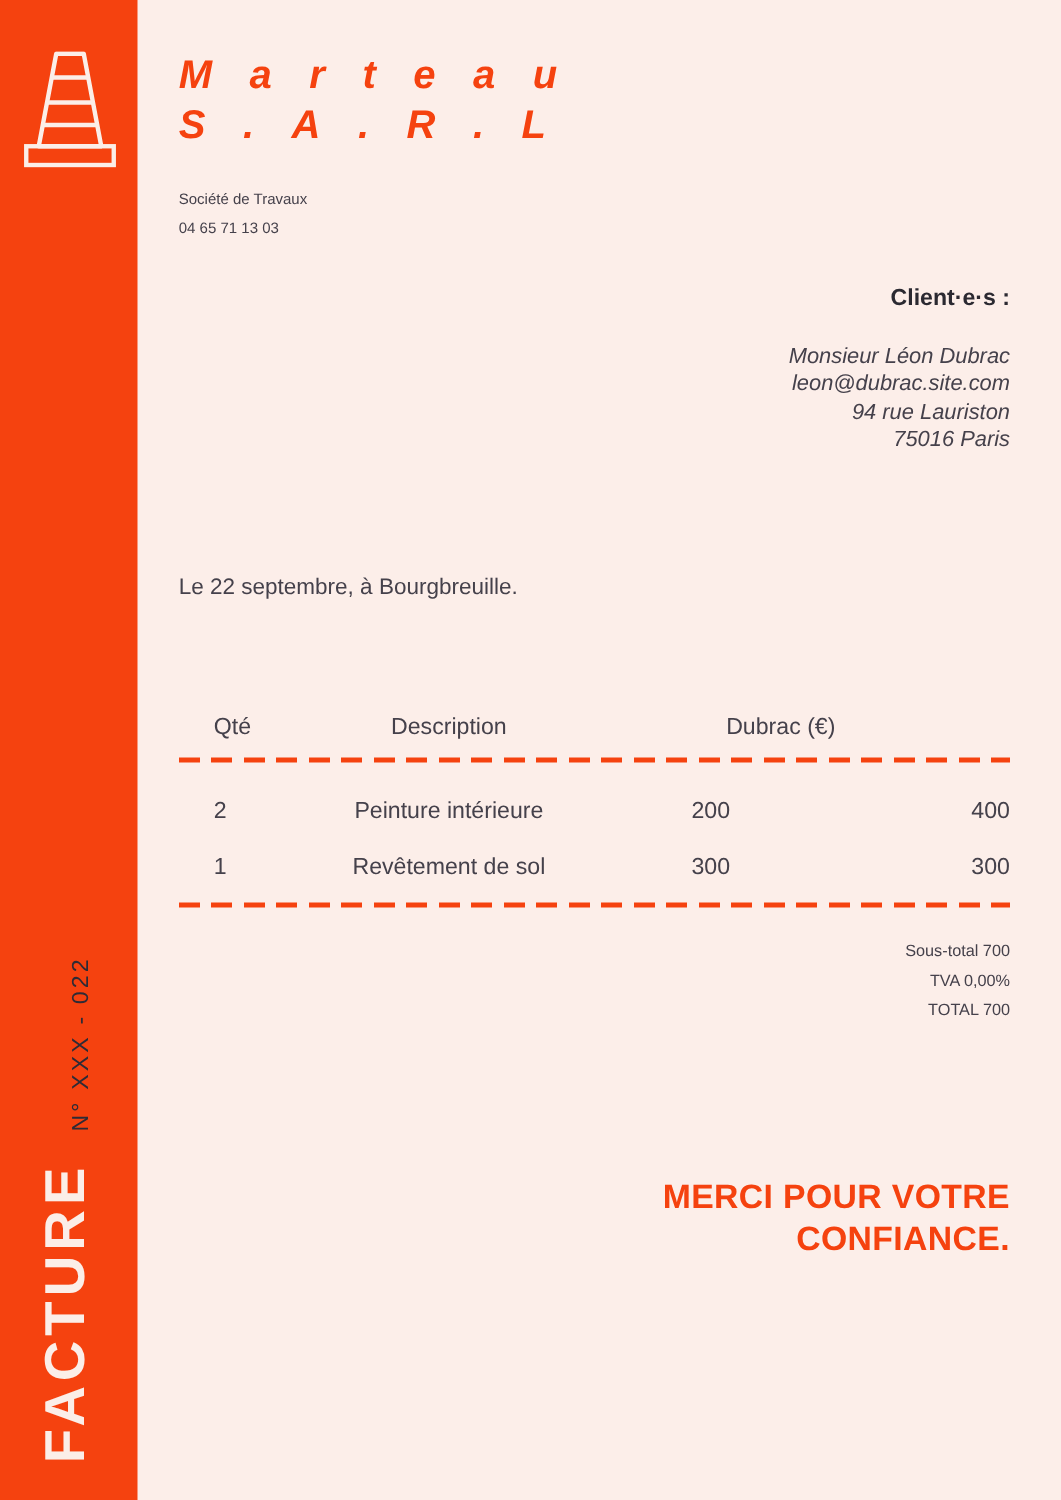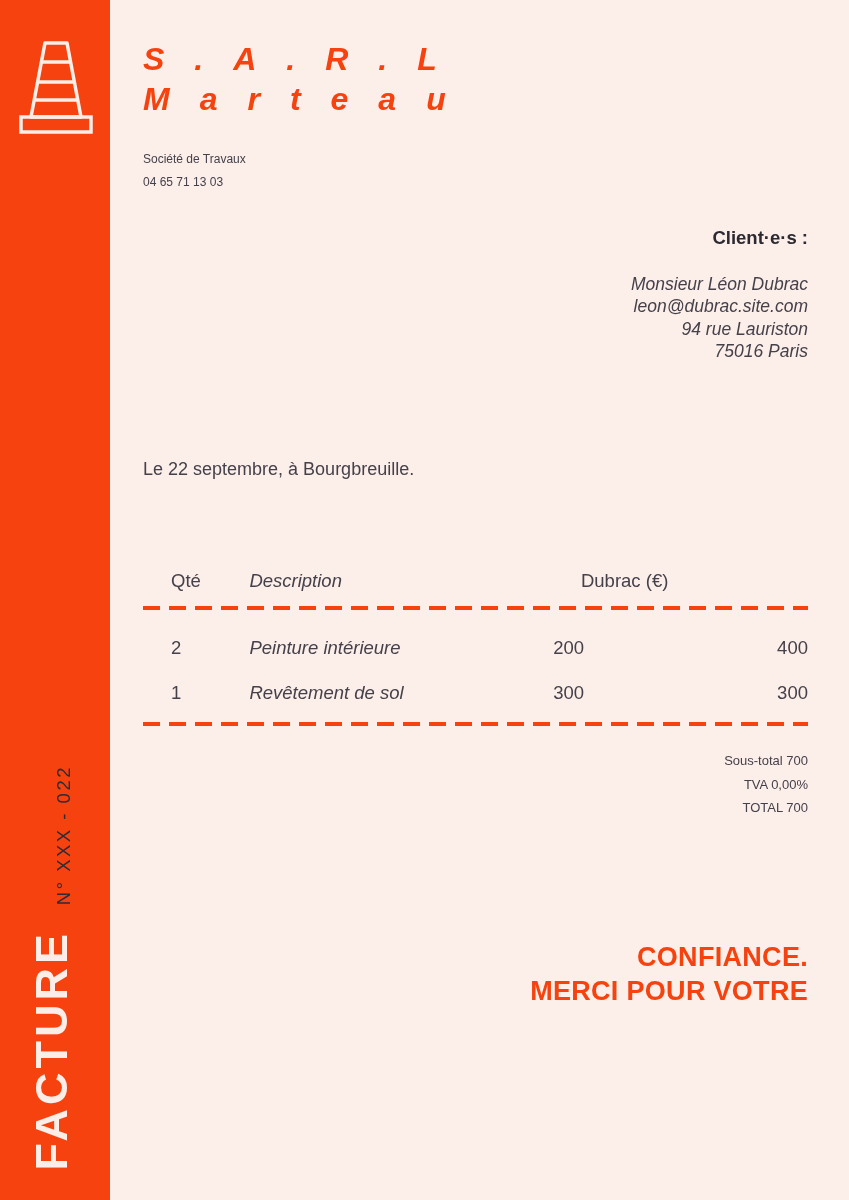--- a/index.html
+++ b/index.html
@@ -67,21 +67,21 @@
   
   .dateline{
     position:absolute;left:143px;top:459px;
     font-size:18px;color:var(--body_text);
   }
 
   
   .inv-table{position:absolute;left:143px;right:41px;top:568px;font-size:18.5px;color:var(--body_text);}
   .tgrid{display:grid;grid-template-columns:16% 33% 30% 21%;align-items:baseline;}
   .c1{text-align:left;margin-left:28px;}
-  .c2{text-align:left;font-style:italic;}
+  .c2{text-align:center;}
   .c3{text-align:center;}
   .c4{text-align:right;}
   .thead{line-height:26px;}
   .dash-line{
     height:4px;margin-top:12px;
     background:repeating-linear-gradient(to right,var(--accent) 0px,var(--accent) 17px,transparent 17px,transparent 26px);
   }
   .trow{line-height:24px;}
   .trow.first{margin-top:26px;}
   .trow.second{margin-top:21px;}
@@ -120,22 +120,22 @@
       <line x1="18.6" y1="41" x2="55.4" y2="41" stroke="var(--facture_text)" stroke-width="3.5"></line>
       <line x1="15.1" y1="59" x2="58.9" y2="59" stroke="var(--facture_text)" stroke-width="3.5"></line>
       <rect x="2" y="76" width="70" height="15" stroke="var(--facture_text)" stroke-width="3.5"></rect>
     </svg>
     <div class="vertical invoice-number">N° XXX - 022</div>
     <div class="vertical invoice-type">FACTURE</div>
   </aside>
 
   <header>
     <h1 class="company-name">
+      <div>Marteau</div>
       <div>S.A.R.L</div>
-      <div>Marteau</div>
     </h1>
     <div class="company-info">
       <div>Société de Travaux</div>
       <div>04 65 71 13 03</div>
     </div>
   </header>
 
   <div class="client-label">Client·e·s :</div>
   <section class="client-block">
     <div>Monsieur Léon Dubrac</div>
@@ -169,17 +169,17 @@
   </section>
 
   <section class="totals">
     <div>Sous-total 700</div>
     <div>TVA 0,00%</div>
     <div>TOTAL 700</div>
   </section>
 
 
   <div class="thanks">
+    <div>MERCI POUR VOTRE</div>
     <div>CONFIANCE.</div>
-    <div>MERCI POUR VOTRE</div>
   </div>
 
 </div>
 
 </body></html>

